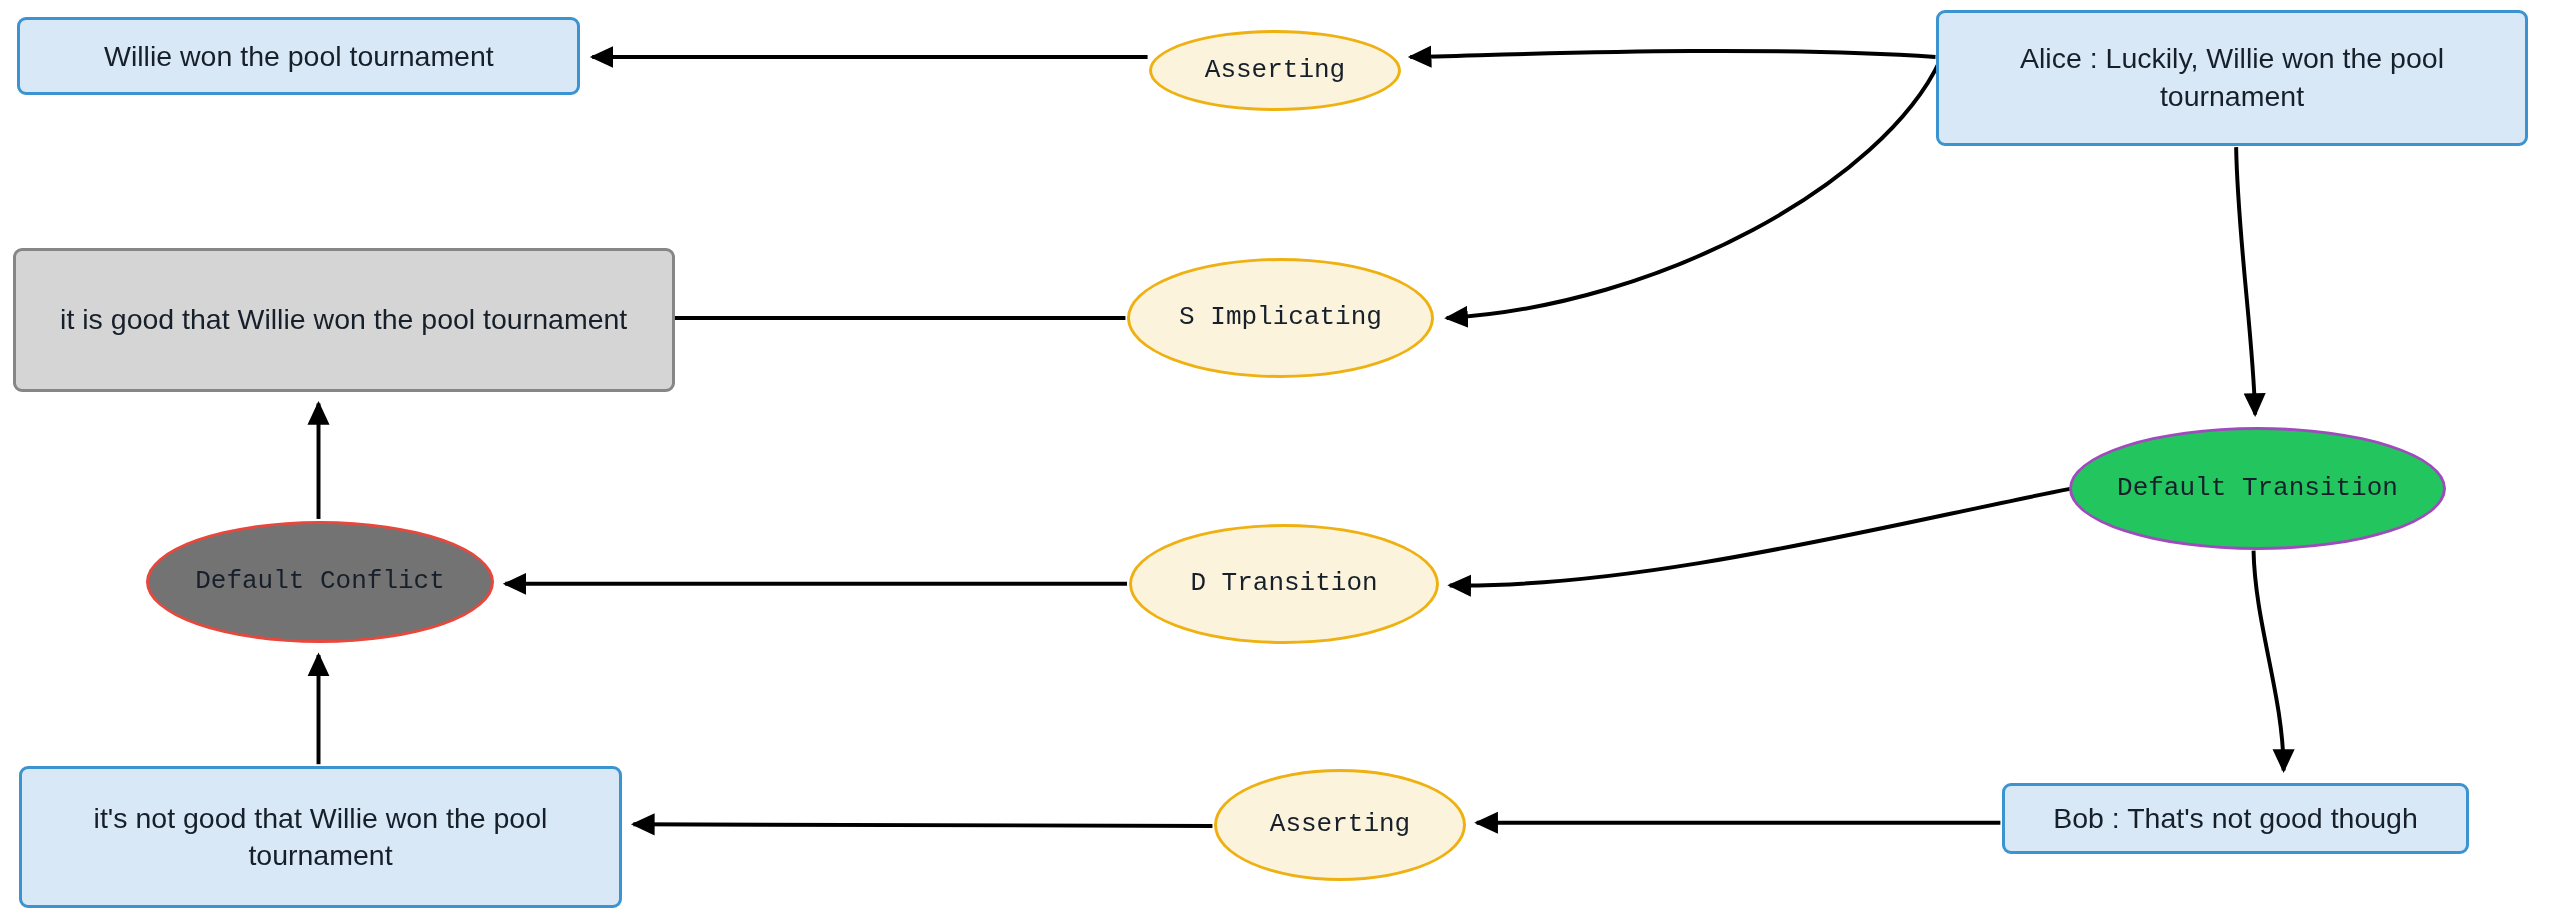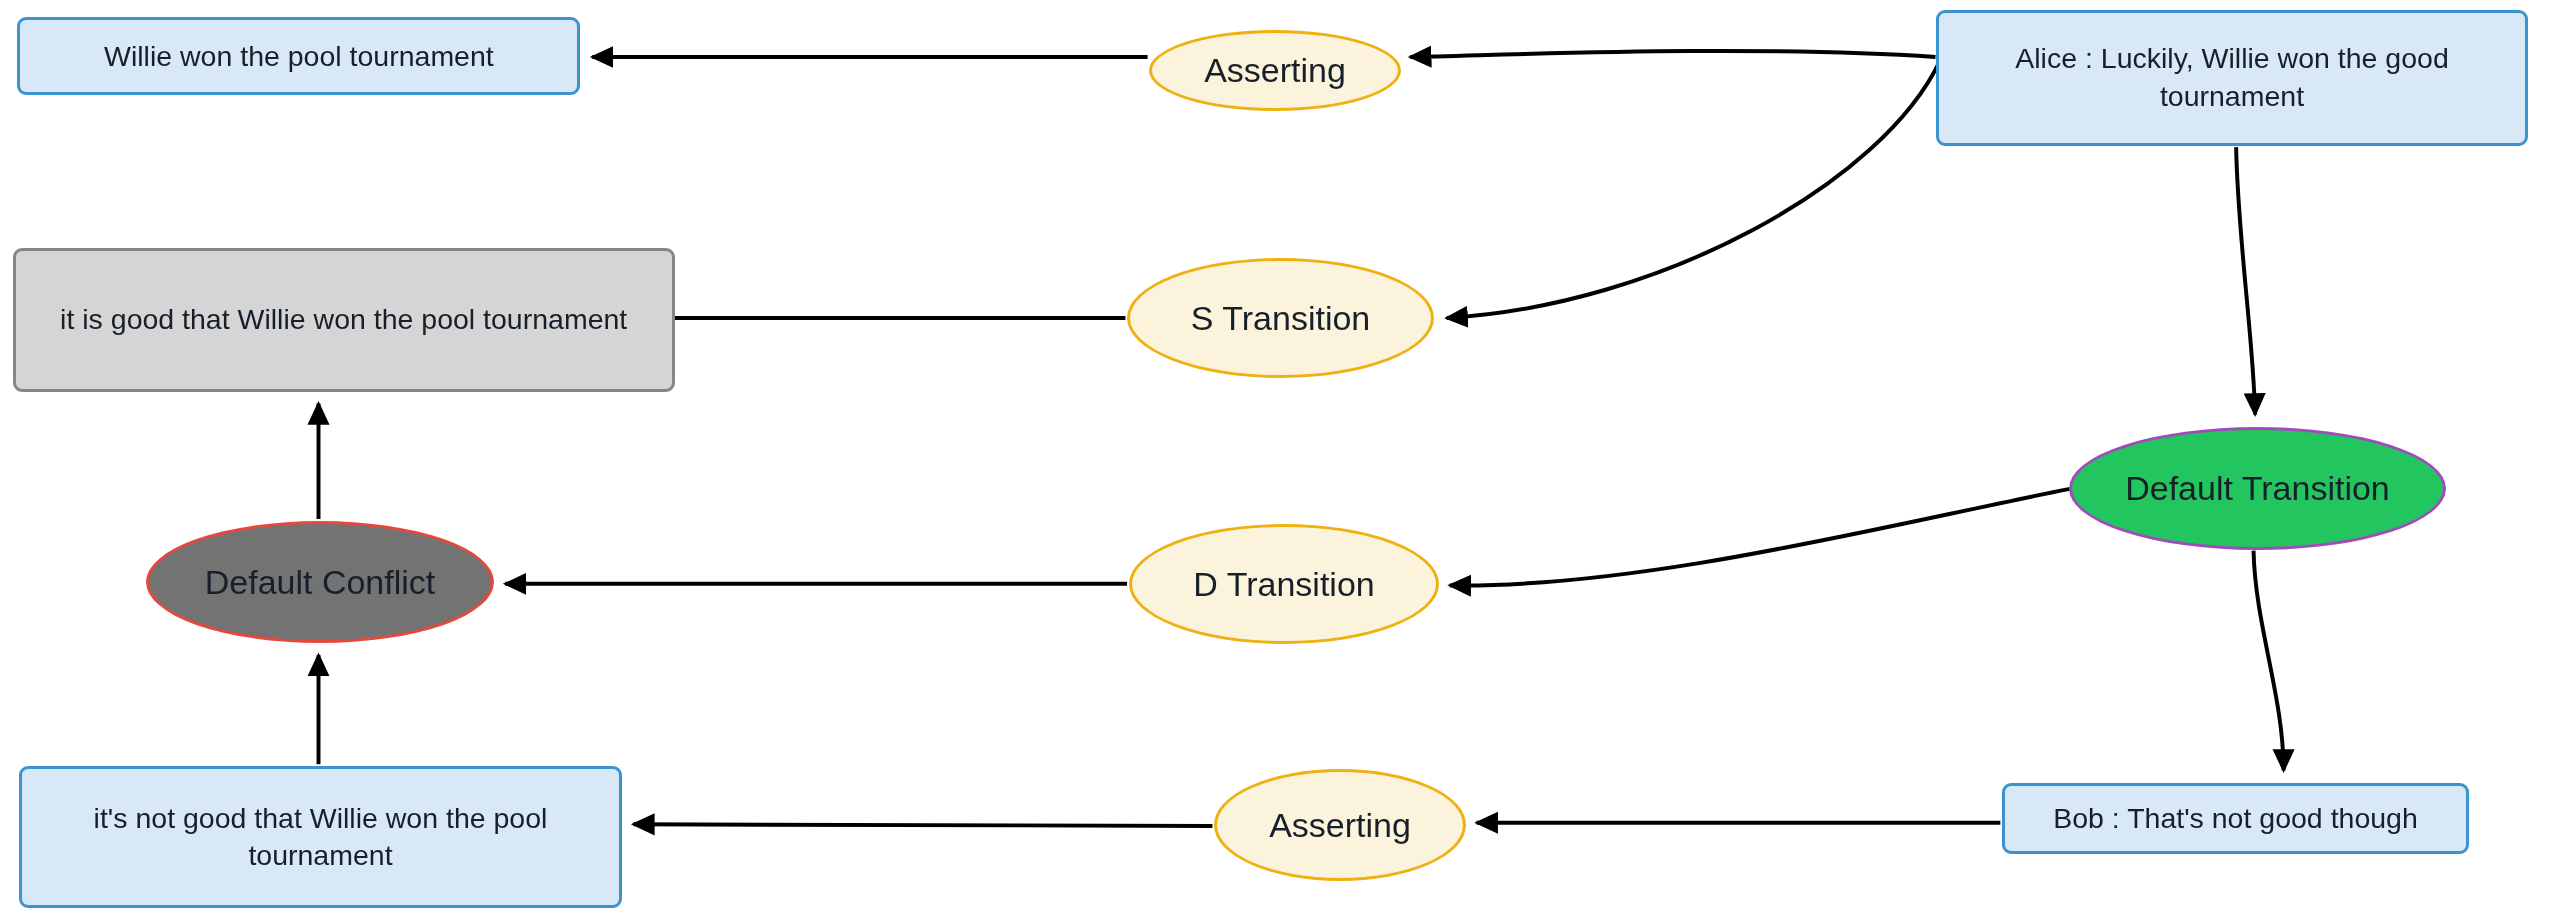--- a/index.html
+++ b/index.html
@@ -52,21 +52,22 @@
   }
   .rect.prop-gray {
     background: #d5d5d5;
     border-color: #868686;
   }
   
   .ellipse {
     border-radius: 50%;
     border-width: 3.2px;
     border-style: solid;
-    font-size: 34px;
+    font-size: 26px;
+    font-family: Liberation Mono, monospace;
   }
   .ellipse.illoc-yellow {
     background: #fbf3dc;
     border-color: #eeb111;
   }
   .ellipse.conflict-red {
     background: #737373;
     border-color: #e8473c;
   }
   .ellipse.transition-purple {
@@ -102,27 +103,27 @@
   </svg>
 
   <div id="node-layer">
       <div class="node rect prop-blue" style="left: 17.4px; top: 17.4px; width: 563px; height: 78px;">
         <span class="node-label">Willie won the pool tournament</span>
       </div>
       <div class="node ellipse illoc-yellow" style="left: 1149px; top: 30px; width: 252px; height: 81px;">
         <span class="node-label">Asserting</span>
       </div>
       <div class="node rect prop-blue" style="left: 1936px; top: 9.5px; width: 592px; height: 136px;">
-        <span class="node-label">Alice : Luckily, Willie won the good tournament</span>
+        <span class="node-label">Alice : Luckily, Willie won the pool tournament</span>
       </div>
       <div class="node rect prop-gray" style="left: 12.7px; top: 248px; width: 662px; height: 144px;">
         <span class="node-label">it is good that Willie won the pool tournament</span>
       </div>
       <div class="node ellipse illoc-yellow" style="left: 1127px; top: 258px; width: 307px; height: 120px;">
-        <span class="node-label">S Transition</span>
+        <span class="node-label">S Implicating</span>
       </div>
       <div class="node ellipse transition-purple" style="left: 2069px; top: 427px; width: 377px; height: 123px;">
         <span class="node-label">Default Transition</span>
       </div>
       <div class="node ellipse conflict-red" style="left: 146px; top: 521px; width: 348px; height: 122px;">
         <span class="node-label">Default Conflict</span>
       </div>
       <div class="node ellipse illoc-yellow" style="left: 1129px; top: 524px; width: 310px; height: 120px;">
         <span class="node-label">D Transition</span>
       </div>

